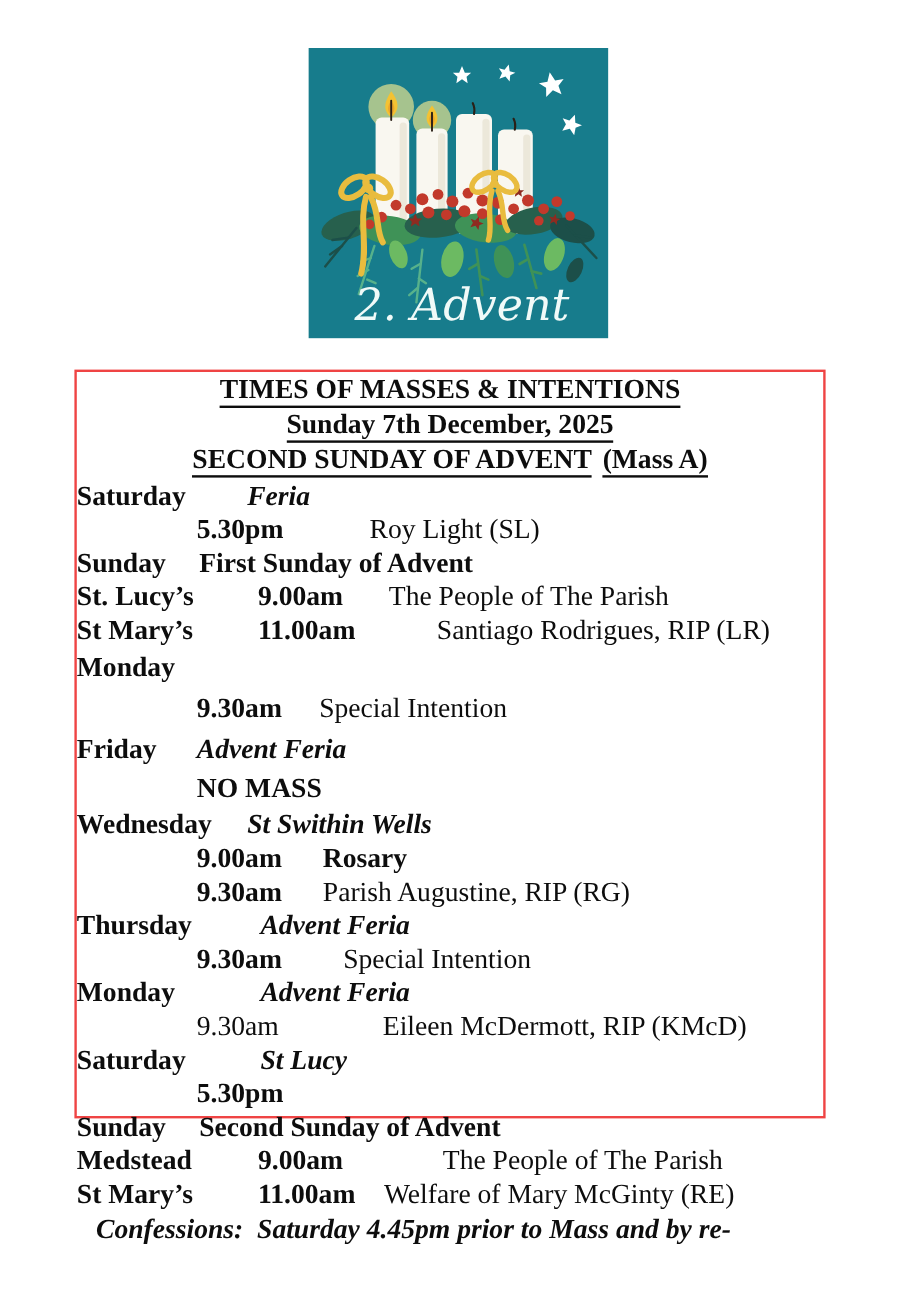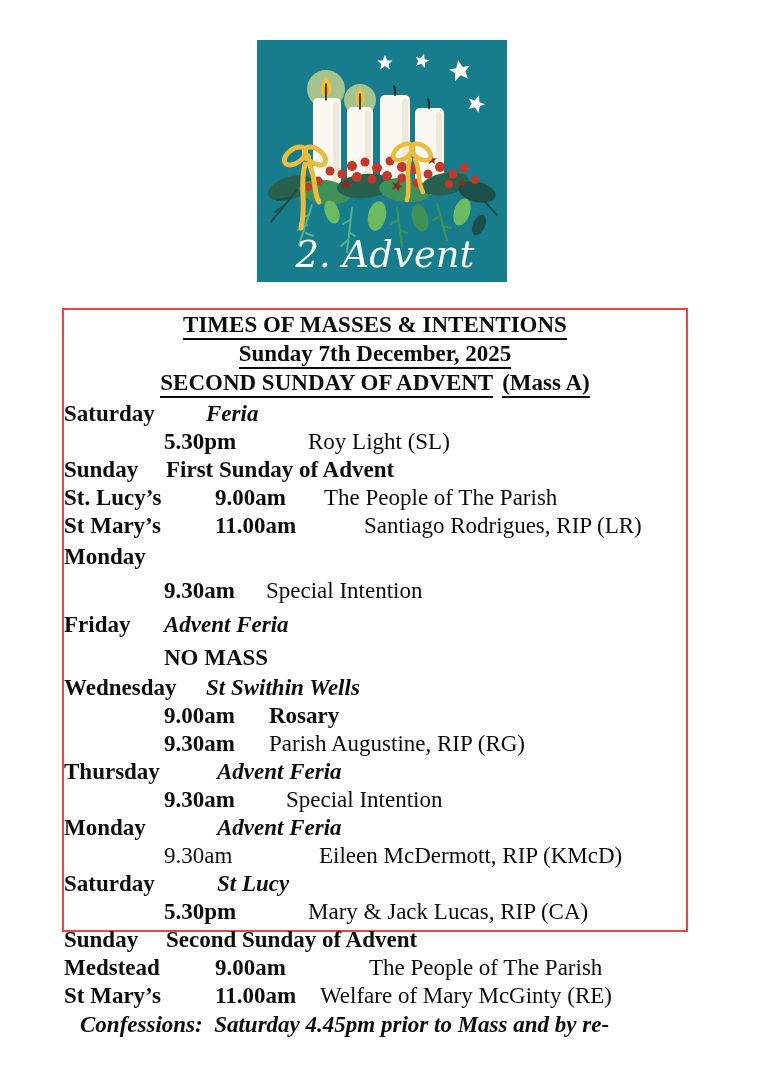--- a/index.html
+++ b/index.html
@@ -233,21 +233,20 @@
       <div class="row" style="height: 28px;">
         <span class="seg r" style="left: 100px;">9.30am</span>
         <span class="seg r" style="left: 255px; text-align: right;">Eileen McDermott, RIP (KMcD)</span>
       </div>
       <div class="row" style="height: 28px;">
         <span class="seg b" style="left: 0px;">Saturday</span>
         <span class="seg bi" style="left: 153px;">St Lucy</span>
       </div>
       <div class="row" style="height: 28px;">
         <span class="seg b" style="left: 100px;">5.30pm</span>
-        <span class="seg r" style="left: 244px;">Mary &amp; Jack Lucas, RIP (CA)</span>
       </div>
       <div class="row" style="height: 28px;">
         <span class="seg b" style="left: 0px;">Sunday</span>
         <span class="seg b" style="left: 102px;">Second Sunday of Advent</span>
       </div>
       <div class="row" style="height: 28px;">
         <span class="seg b" style="left: 0px;">Medstead</span>
         <span class="seg b" style="left: 151px;">9.00am</span>
         <span class="seg r" style="left: 305px;">The People of The Parish</span>
       </div>

